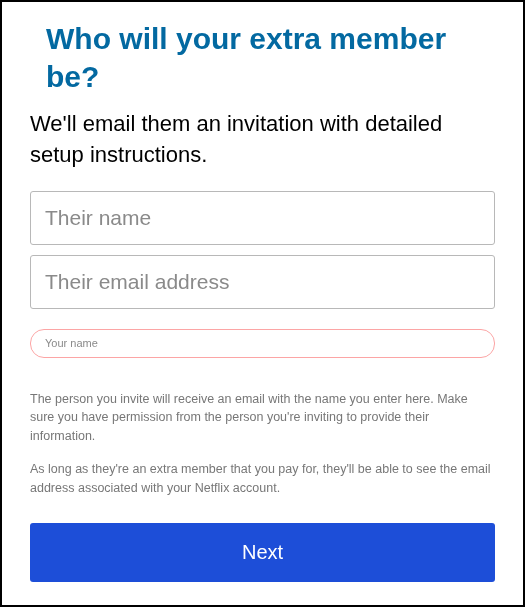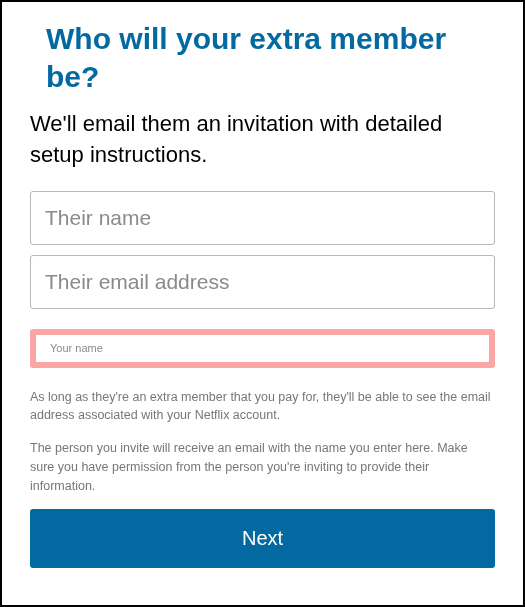--- a/index.html
+++ b/index.html
@@ -45,25 +45,25 @@
     color: #333;
     margin-bottom: 10px;
     outline: none;
     background: #fff;
   }
   .input::placeholder {
     color: #8a8a8a;
   }
   .input-filled {
     width: 100%;
-    border: 6px solid #fca5a5;
-    border-radius: 3px;
+    border: 1px solid #fca5a5;
+    border-radius: 14px;
     padding: 7px 14px 7px 14px;
     background: #fff;
-    margin-bottom: 20px;
+    margin-bottom: 32px;
   }
   .input-filled .floating-label {
     font-size: 11px;
     color: #8a8a8a;
     display: block;
     margin-bottom: 1px;
   }
   .input-filled input {
     border: none;
     outline: none;
@@ -77,27 +77,28 @@
     margin-top: 10px;
   }
   .disclaimer {
     font-size: 12.5px;
     color: #777;
     line-height: 1.5;
     margin-bottom: 14px;
   }
   .next-btn {
     width: 100%;
-    background: #0369a1;
+    background: #1d4ed8;
     color: #fff;
     border: none;
     padding: 18px 0;
     font-size: 20px;
     font-weight: 500;
     cursor: pointer;
+    margin-top: 12px;
     border-radius: 3px;
   }
 </style>
 </head>
 <body>
 
 <div class="container">
 
   <h1 class="title">Who will your extra member be?</h1>
 
@@ -108,19 +109,19 @@
 
   <input class="input" type="text" placeholder="Their email address" style="">
 
   <div class="from-section">
 
     <div class="input-filled">
       <span class="floating-label">Your name</span>
     </div>
   </div>
 
+  <p class="disclaimer">The person you invite will receive an email with the name you enter here. Make sure you have permission from the person you're inviting to provide their information.</p>
+
   <p class="disclaimer">As long as they're an extra member that you pay for, they'll be able to see the email address associated with your Netflix account.</p>
-
-  <p class="disclaimer">The person you invite will receive an email with the name you enter here. Make sure you have permission from the person you're inviting to provide their information.</p>
 
   <button class="next-btn">Next</button>
 
 </div>
 
 </body></html>

